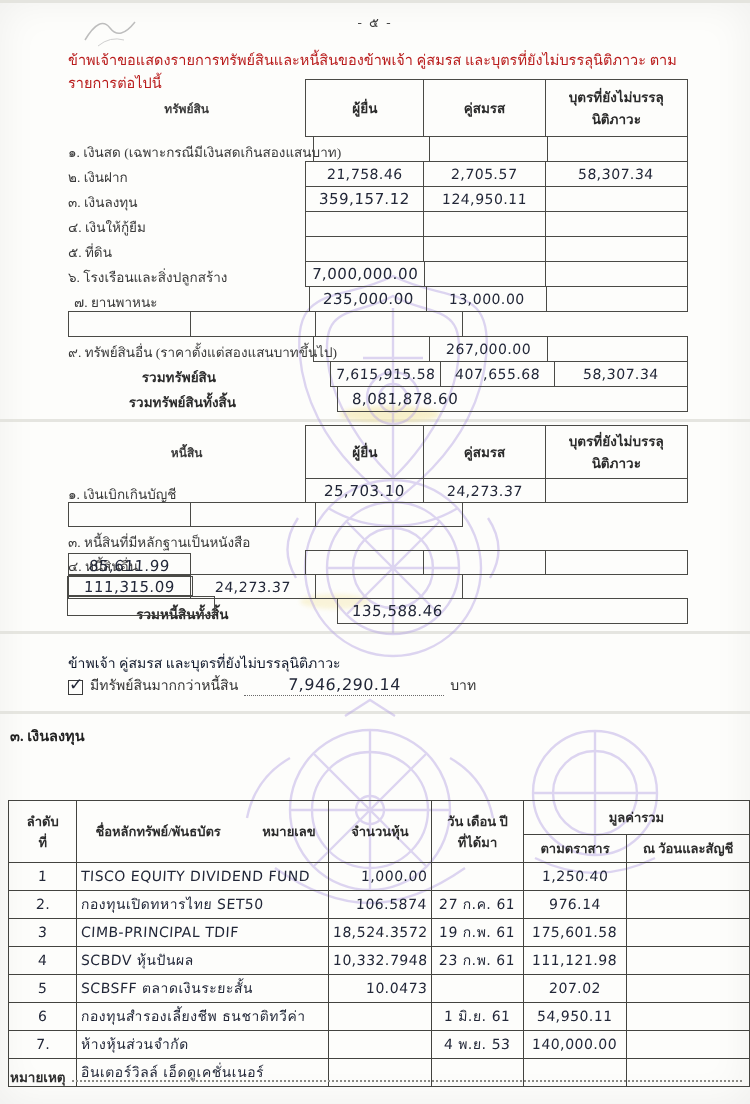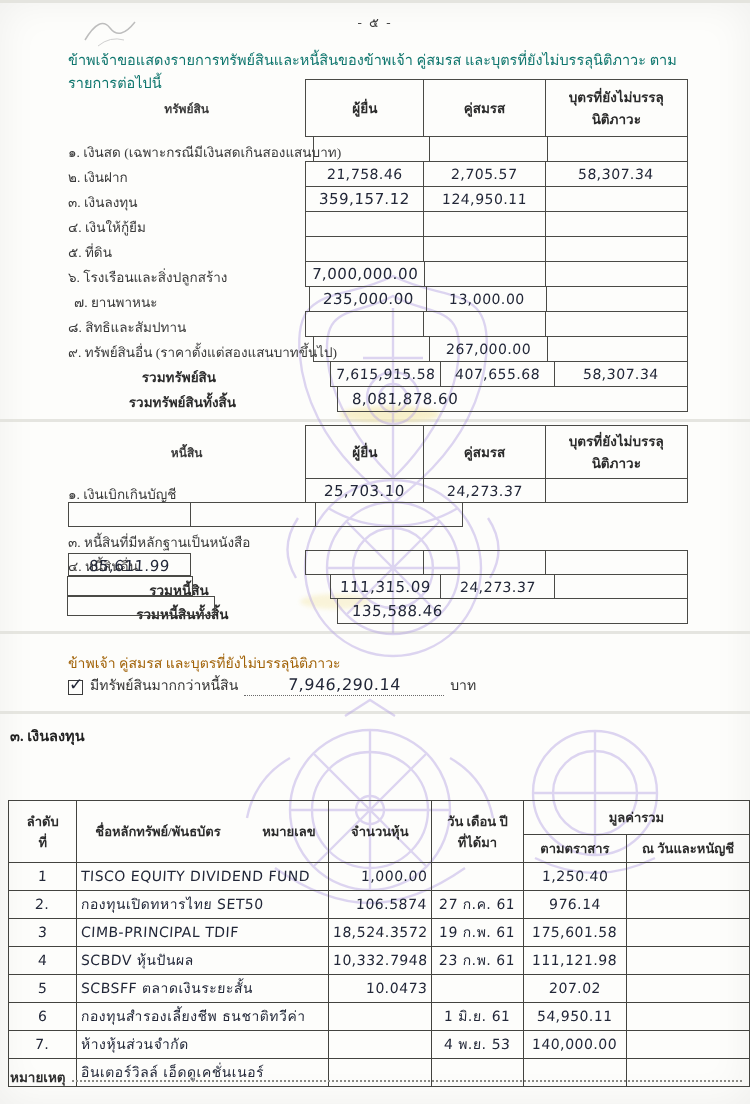--- a/index.html
+++ b/index.html
@@ -6,21 +6,21 @@
   .page{
     position:relative; width:750px; height:1104px; margin:0 auto;
     background:#fdfdfb; overflow:hidden;
     font-family:"Liberation Serif", serif; color:#2e2e2e;
     box-shadow:inset 0 0 40px rgba(0,0,0,0.06);
   }
   .abs{position:absolute;}
   .print{color:#2e2e2e;}
   .b{font-weight:bold;}
   .pagenum{left:0; top:12px; width:750px; text-align:center; font-size:13px; letter-spacing:2px; color:#3a3a3a;}
-  .intro{left:68px; top:48px; width:640px; font-size:14.5px; color:#0f766e;}
+  .intro{left:68px; top:48px; width:640px; font-size:14.5px; color:#b91c1c;}
 
   
   .dtable{left:68px; width:620px;}
   .drow{display:flex; margin-top:-1px;}
   .dlbl{width:245px; font-size:13.5px; padding-top:5px; color:#3a3a3a; white-space:nowrap;}
   .dlbl.tot{ text-align:center; padding-right:40px; font-weight:bold; color:#2b2b2b;}
   .dcell{border:1px solid #4a4a46; box-sizing:border-box; position:relative; text-align:center;}
   .dcell + .dcell{margin-left:-1px;}
   .c1{width:123px;} .c2{width:126px;} .c3{width:148px;text-align:center;}
   .wide{width:375px; text-align:left; padding-left:14px;}
@@ -31,21 +31,21 @@
   .hand{
     font-family:"DejaVu Sans", sans-serif;
     color:#222738; font-size:14px; letter-spacing:0.5px;
     transform:skewX(-3deg); display:inline-block; white-space:nowrap;
     line-height:1;
   }
   .dcell .hand{margin-top:5px;}
   .big{font-size:15px;}
 
   
-  .sum1{left:68px; top:652px; font-size:14px; color:#a16207;}
+  .sum1{left:68px; top:652px; font-size:14px; color:#0f172a;}
   .sumline{left:68px; top:674px; display:flex; align-items:flex-end; font-size:14px; color:#333;}
   .chk{
     width:13px; height:13px; border:1.6px solid #3a3a3a; display:inline-block;
     position:relative; margin-right:7px; margin-bottom:1px;
   }
   .chk .tick{
     position:absolute; left:0px; top:-7px; font-size:17px; color:#222738;
     font-family:"DejaVu Sans", sans-serif; font-weight:bold;
   }
   .dotline{
@@ -180,21 +180,20 @@
       <div class="dcell c2"><span class="hand"></span></div>
       <div class="dcell c3"><span class="hand"></span></div>
     </div>
     <div class="drow" style="height:26px;margin-left:6px;">
       <div class="dlbl">๗. ยานพาหนะ</div>
       <div class="dcell c1"><span class="hand big">235,000.00</span></div>
       <div class="dcell c2"><span class="hand">13,000.00</span></div>
       <div class="dcell c3"><span class="hand"></span></div>
     </div>
     <div class="drow" style="height:26px;">
-      <div class="dlbl">๘. สิทธิและสัมปทาน</div>
       <div class="dcell c1"><span class="hand"></span></div>
       <div class="dcell c2"><span class="hand"></span></div>
       <div class="dcell c3"><span class="hand"></span></div>
     </div>
     <div class="drow" style="height:26px;">
       <div class="dlbl">๙. ทรัพย์สินอื่น (ราคาตั้งแต่สองแสนบาทขึ้นไป)</div>
       <div class="dcell c1"><span class="hand"></span></div>
       <div class="dcell c2"><span class="hand">267,000.00</span></div>
       <div class="dcell c3"><span class="hand"></span></div>
     </div>
@@ -241,21 +240,20 @@
       <div class="dcell c2"><span class="hand"></span></div>
       <div class="dcell c3"><span class="hand"></span></div>
     </div>
     <div class="drow" style="height:25px;">
       <div class="dlbl">๔. หนี้สินอื่น</div>
       <div class="dcell c1"><span class="hand"></span></div>
       <div class="dcell c2"><span class="hand"></span></div>
       <div class="dcell c3"><span class="hand"></span></div>
     </div>
     <div class="drow" style="height:25px;">
-      <div class="dlbl tot">รวมหนี้สิน</div>
       <div class="dcell c1"><span class="hand big">111,315.09</span></div>
       <div class="dcell c2"><span class="hand">24,273.37</span></div>
       <div class="dcell c3"><span class="hand"></span></div>
     </div>
     <div class="drow" style="height:26px;">
       <div class="dlbl tot">รวมหนี้สินทั้งสิ้น</div>
       <div class="dcell wide"><span class="hand big">135,588.46</span></div>
     </div>
   </div>
 
@@ -292,21 +290,21 @@
             </span>
       </th>
       <th rowspan="2">จำนวนหุ้น</th>
       <th rowspan="2">
         <span>วัน เดือน ปี</span><br><span>ที่ได้มา</span>
       </th>
       <th colspan="2">มูลค่ารวม</th>
     </tr>
     <tr style="height:28px;">
       <th>ตามตราสาร</th>
-      <th>ณ วันและหนัญชี</th>
+      <th>ณ วัอนและสัญชี</th>
     </tr>
 
     <tr>
       <td class="c-no"><span class="hand">1</span></td>
       <td class="c-name"><span class="hand">TISCO EQUITY DIVIDEND FUND</span></td>
       <td class="c-sh"><span class="hand">1,000.00</span></td>
       <td class="c-dt"><span class="hand"></span></td>
       <td class="c-v1"><span class="hand">1,250.40</span></td>
       <td class="c-v2"><span class="hand"></span></td>
     </tr>

